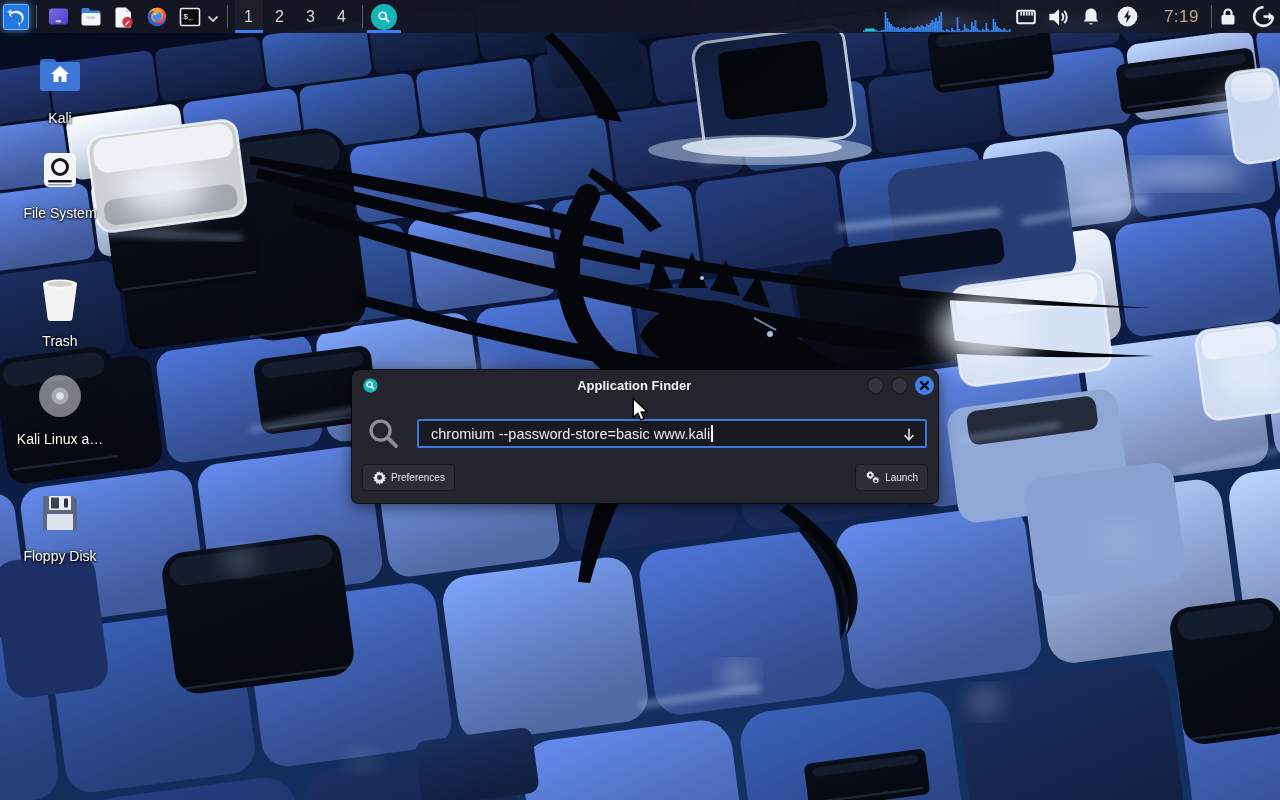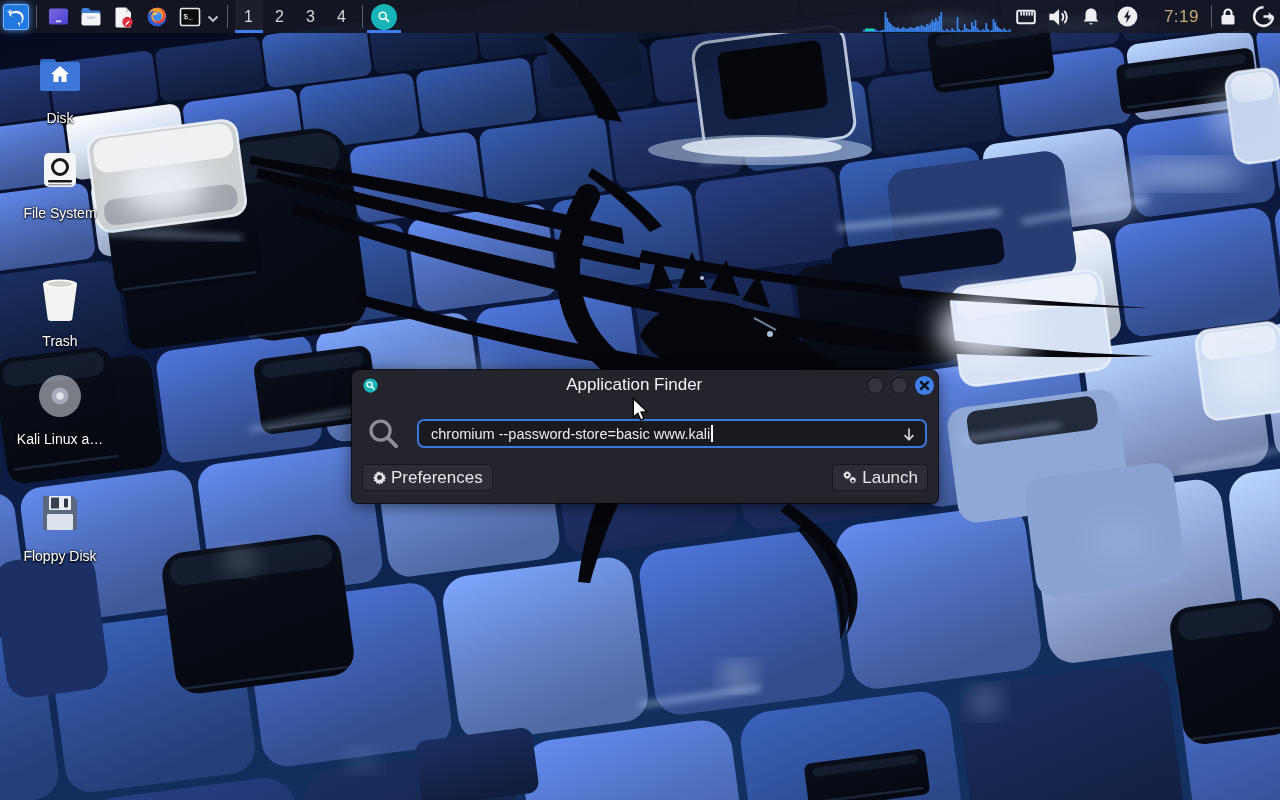--- a/index.html
+++ b/index.html
@@ -16,32 +16,32 @@
 .fbub{width:26px;height:26px;background:#18b5b8;border-radius:50%;display:flex;align-items:center;justify-content:center}
 #cpugraph{margin:0}
 .tic{margin:0}
 .clock{color:#c5a876;font-size:17px;letter-spacing:0.5px;margin-left:24px}
 .dico{position:absolute;left:12px;width:96px;display:flex;flex-direction:column;align-items:center;z-index:10}
 .dimg{height:48px;display:flex;align-items:center;justify-content:center}
 .dlab{margin-top:11px;color:#fff;font-size:14px;text-shadow:0 1px 2px #000,0 0 3px #000;white-space:nowrap}
 #dlg{position:absolute;left:352px;top:370px;width:586px;height:133px;background:#24242d;border-radius:8px 8px 6px 6px;box-shadow:0 3px 16px rgba(0,0,0,0.6),0 0 0 1px rgba(8,8,12,0.85);z-index:60}
 .tbar{height:30px;display:flex;align-items:center;padding:0 10px}
 .ticon{margin-left:1px}
-.ttl{flex:1;text-align:center;color:#f2f2f4;font-size:17px;font-weight:normal;margin-left:24px}
+.ttl{flex:1;text-align:center;color:#f2f2f4;font-size:13px;font-weight:bold;margin-left:24px}
 .wbtns{display:flex;align-items:center;gap:7px;margin-right:-5.5px}
 .wc{width:17px;height:17px;border-radius:50%;background:#34343f;border:1px solid #12121a}
 .wc.close{width:19px;height:19px;background:#3f7fe8;border:none;display:flex;align-items:center;justify-content:center}
 .srow{display:flex;align-items:center;margin-top:17px}
 .bigmag{margin-left:15px}
-.entry{position:relative;margin-left:17px;width:510px;height:29px;background:#191920;border:2px solid #3b78dd;border-radius:7px;display:flex;align-items:center}
+.entry{position:relative;margin-left:17px;width:510px;height:29px;background:#191920;border:2px solid #3b78dd;border-radius:2px;display:flex;align-items:center}
 .etxt{margin-left:12px;color:#ececef;font-size:14.5px}
 .caret{width:1.5px;height:17px;background:#fff;margin-left:1px}
 .darr{position:absolute;right:9px;top:6px}
 .brow{display:flex;justify-content:space-between;margin:14px 10px 0 10px}
-.btn{height:27px;background:#2d2d37;border:1px solid #17171e;border-radius:4px;display:flex;align-items:center;padding:0 9px;color:#e6e6e9;font-size:17px}
+.btn{height:27px;background:#2d2d37;border:1px solid #17171e;border-radius:4px;display:flex;align-items:center;padding:0 9px;color:#e6e6e9;font-size:10px}
 .btn svg{margin-right:4px}
 </style></head>
 <body>
 <div id="stage">
 <svg width="1280" height="800" viewBox="0 0 1280 800" style="position:absolute;left:0;top:0">
 <defs>
 <linearGradient id="gK" x1="0" y1="0" x2="0.3" y2="1">
           <stop offset="0" stop-color="#0a0f1b"></stop>
           <stop offset="0.5" stop-color="#080c16"></stop>
           <stop offset="1" stop-color="#060911"></stop>
@@ -541,21 +541,21 @@
  </div>
 </div>
 <div class="dico" style="top:51px">
       <div class="dimg">
         <svg width="44" height="34" viewBox="0 0 44 34">
           <path d="M2 4 a3 3 0 0 1 3-3 h10 a3 3 0 0 1 3 3 v1 H2 Z" fill="#2e66c6"></path>
           <rect x="2" y="4" width="40" height="29" rx="2.5" fill="#3d77d8"></rect>
           <path d="M22 8 l9 8 h-2.5 v8 h-5 v-5.5 h-3 v5.5 h-5 v-8 H13 Z" fill="#fff"></path>
         </svg>
       </div>
-      <div class="dlab">Disk</div>
+      <div class="dlab">Kali</div>
     </div>
     <div class="dico" style="top:146px">
       <div class="dimg">
         <svg width="40" height="40" viewBox="0 0 40 40">
           <rect x="4" y="3" width="32" height="34" rx="5" fill="#f4f5f7"></rect>
           <circle cx="20" cy="17" r="7.5" fill="none" stroke="#17181c" stroke-width="3"></circle>
           <rect x="8" y="30" width="24" height="2.6" rx="1.3" fill="#17181c"></rect>
           <rect x="8" y="34" width="24" height="1.6" rx="0.8" fill="#9aa0ab"></rect>
         </svg>
       </div>

